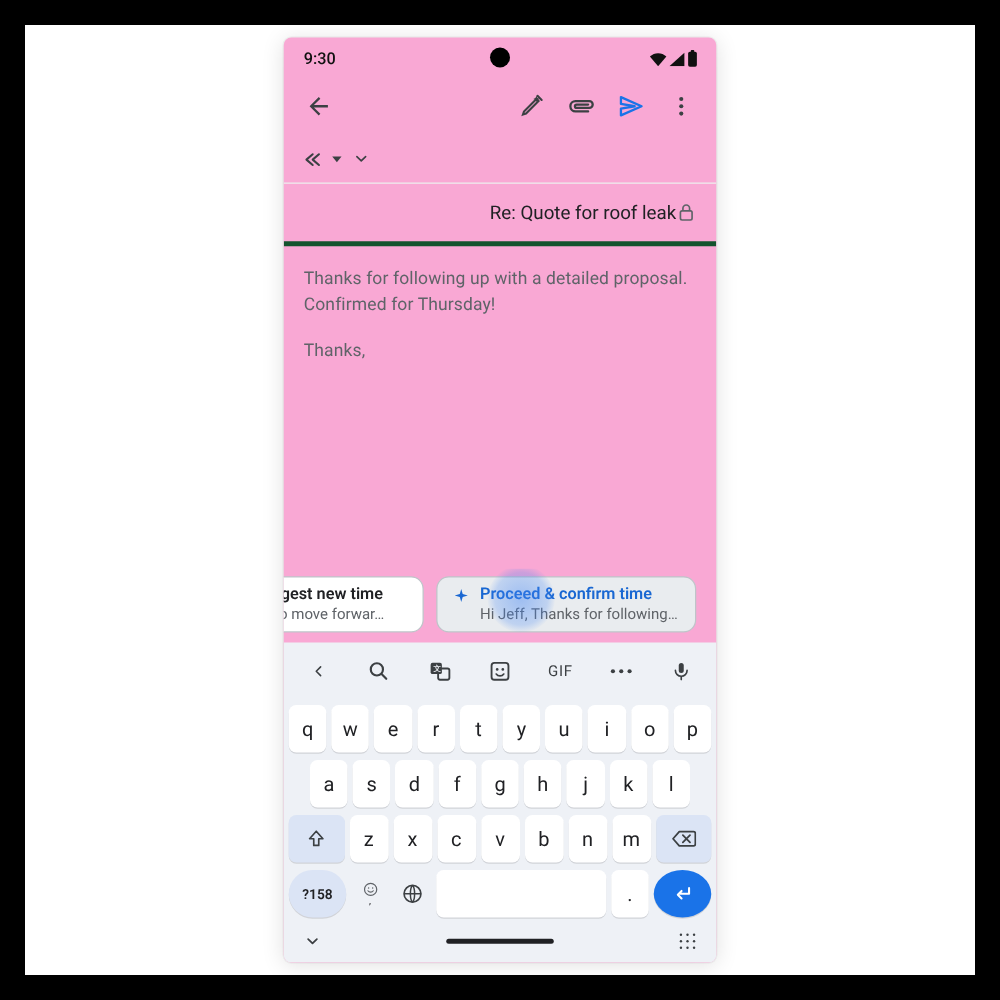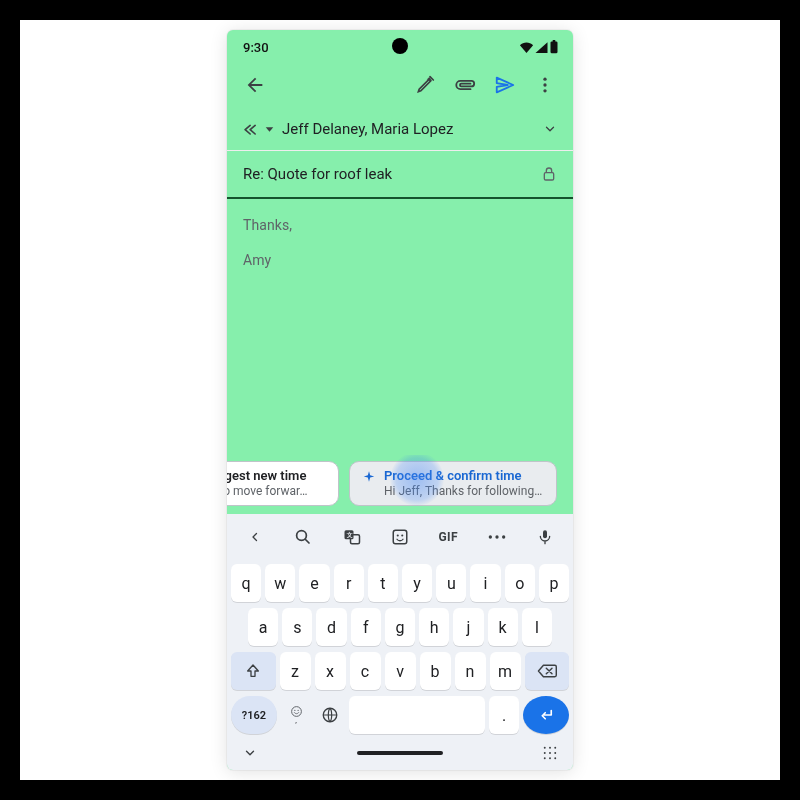--- a/index.html
+++ b/index.html
@@ -8,21 +8,21 @@
     background: #000;
     display: flex; align-items: center; justify-content: center;
   }
   .outer {
     width: 760px; height: 760px;
     background: #fff;
     display: flex; align-items: center; justify-content: center;
   }
   .phone {
     width: 346px; height: 740px;
-    background: #86efac;
+    background: #f9a8d4;
     box-shadow: 0 2px 18px rgba(0,0,0,0.12), 0 0 0 1px rgba(0,0,0,0.04);
     border-radius: 6px;
     position: relative;
     display: flex; flex-direction: column;
     overflow: hidden;
   }
   .statusbar {
     height: 30px; padding: 4px 14px 0 16px;
     display: flex; align-items: center; justify-content: space-between;
     font-size: 13px; font-weight: 500; color: #111;
@@ -44,22 +44,22 @@
   }
   .iconbtn.send { color: #1a73e8; }
   .recipients {
     padding: 10px 16px 12px 16px;
     display: flex; align-items: center; gap: 8px;
     border-bottom: 1px solid #eee; color: #202124; font-size: 15px;
   }
   .recipients .reply-ind { display: flex; align-items: center; gap: 2px; color:#3c4043; }
   .recipients .names { flex: 1; }
   .subject {
-    padding: 14px 16px; display: flex; align-items: center; justify-content: space-between;
-    border-bottom: 2px solid #14532d; color: #202124; font-size: 15px;
+    padding: 14px 16px; display: flex; align-items: center; justify-content: flex-end;
+    border-bottom: 4px solid #14532d; color: #202124; font-size: 15px;
   }
   .body {
     padding: 16px 16px 8px 16px; color: #5f6368; font-size: 14px;
     line-height: 1.5; flex: 1; overflow: hidden;
     letter-spacing: 0.1px;
   }
   .body p { margin-bottom: 16px; }
   .chipbar {
     display: flex; gap: 10px; padding: 6px 0 8px 0; overflow: hidden;
     margin-left: -38px;
@@ -79,21 +79,21 @@
     position: absolute; width: 54px; height: 54px; border-radius: 50%;
     background: radial-gradient(circle, rgba(66,133,244,0.45) 0%, rgba(66,133,244,0.25) 55%, rgba(66,133,244,0) 72%);
     left: 40px; top: -10px; pointer-events: none;
   }
   .kbbar {
     background: #eef1f6;
     display: flex; align-items: center; justify-content: space-around;
     padding: 6px 4px;
   }
   .kbb-item { width: 34px; height: 34px; display:flex; align-items:center; justify-content:center; color:#3c4043; cursor:pointer; border-radius:6px;}
-  .gif { font-weight:700; font-size:12px; letter-spacing:0.5px;}
+  .gif { font-weight:400; font-size:12px; letter-spacing:0.5px;}
   .keyboard {
     background: #eef1f6; padding: 4px 4px 6px 4px;
     display: flex; flex-direction: column; gap: 6px;
   }
   .krow { display: flex; justify-content: center; gap: 4px; }
   .key {
     background: #fff; border-radius: 6px;
     height: 38px; flex: 1; max-width: 31px;
     display:flex; align-items:center; justify-content:center;
     font-size: 16px; color:#202124;
@@ -181,41 +181,40 @@
 
   <div class="recipients">
     <span class="reply-ind">
       <svg width="20" height="14" viewBox="0 0 28 18">
             <path d="M10 4L3 10l7 6M17 4l-7 6 7 6" stroke="#3c4043" stroke-width="2.3" fill="none" stroke-linecap="round" stroke-linejoin="round"></path>
           </svg>
       <svg width="9" height="9" viewBox="0 0 12 12">
             <path d="M6 9L1 3h10z" fill="#3c4043"></path>
           </svg>
     </span>
-    <span class="names">Jeff Delaney, Maria Lopez</span>
     <span>
       <svg width="14" height="14" viewBox="0 0 24 24">
             <path d="M6 9l6 6 6-6" stroke="#3c4043" stroke-width="2.2" fill="none" stroke-linecap="round" stroke-linejoin="round"></path>
           </svg>
     </span>
   </div>
 
   <div class="subject">
     <span>Re: Quote for roof leak</span>
     <span>
       <svg width="16" height="16" viewBox="0 0 24 24">
             <rect x="5" y="10" width="14" height="11" rx="2" fill="none" stroke="#5f6368" stroke-width="2"></rect>
             <path d="M8 10V7a4 4 0 018 0v3" fill="none" stroke="#5f6368" stroke-width="2"></path>
           </svg>
     </span>
   </div>
 
   <div class="body">
+    <p>Thanks for following up with a detailed proposal. Confirmed for Thursday!</p>
     <p style="margin-bottom:14px">Thanks,</p>
-    <p>Amy</p>
   </div>
 
   <div class="chipbar">
     <div class="chip">
       <div class="chip-main">
         <span class="chip-title">Suggest new time</span>
         <span class="chip-sub">…e to move forwar…</span>
       </div>
     </div>
     <div class="chip sel" style="width:208px">
@@ -313,21 +312,21 @@
       <div class="key">n</div>
       <div class="key">m</div>
       <div class="key bksp">
             <svg width="20" height="16" viewBox="0 0 28 20">
               <path d="M9 2h16a2 2 0 012 2v12a2 2 0 01-2 2H9l-7-8z" fill="none" stroke="#3c4043" stroke-width="2" stroke-linejoin="round"></path>
               <path d="M13 6l8 8M21 6l-8 8" stroke="#3c4043" stroke-width="2" stroke-linecap="round"></path>
             </svg>
           </div>
     </div>
     <div class="krow bottom">
-      <div class="key sym">?162</div>
+      <div class="key sym">?158</div>
       <div class="key emoji">
         <svg width="13" height="13" viewBox="0 0 24 24">
               <circle cx="12" cy="12" r="9" stroke="#5f6368" stroke-width="1.8" fill="none"></circle>
               <circle cx="9" cy="10" r="1.1" fill="#5f6368"></circle>
               <circle cx="15" cy="10" r="1.1" fill="#5f6368"></circle>
               <path d="M8 14c1 1.5 3 2 4 2s3-.5 4-2" stroke="#5f6368" stroke-width="1.6" fill="none" stroke-linecap="round"></path>
             </svg>
         <span class="emoji-comma">,</span>
       </div>
       <div class="key globe">

